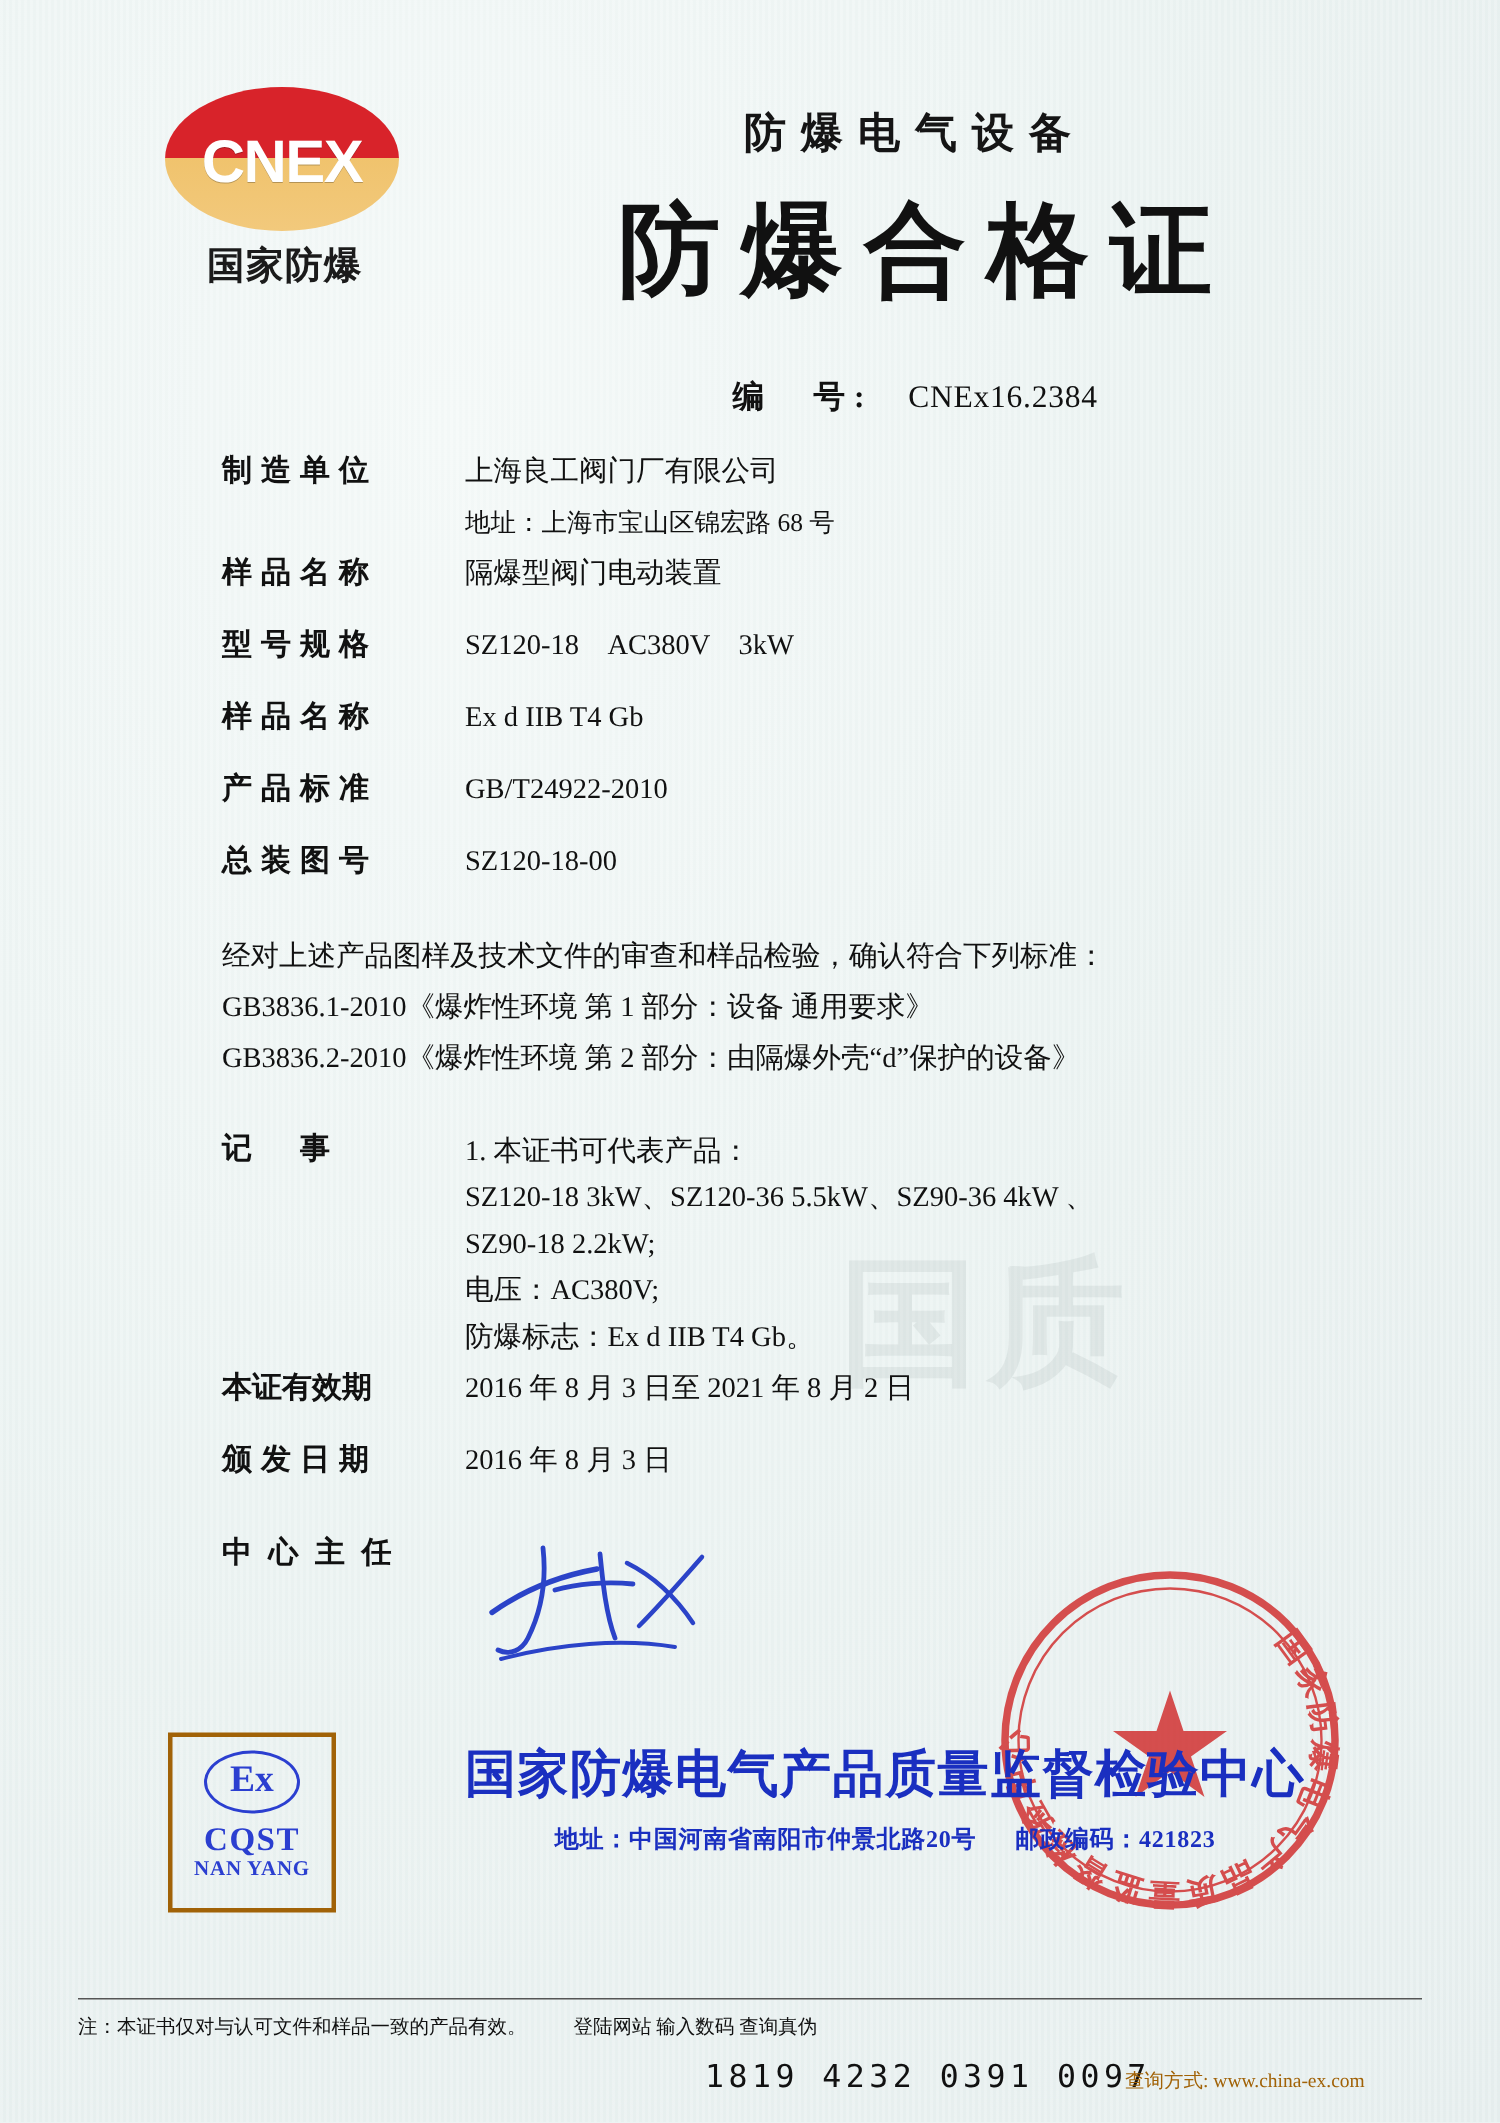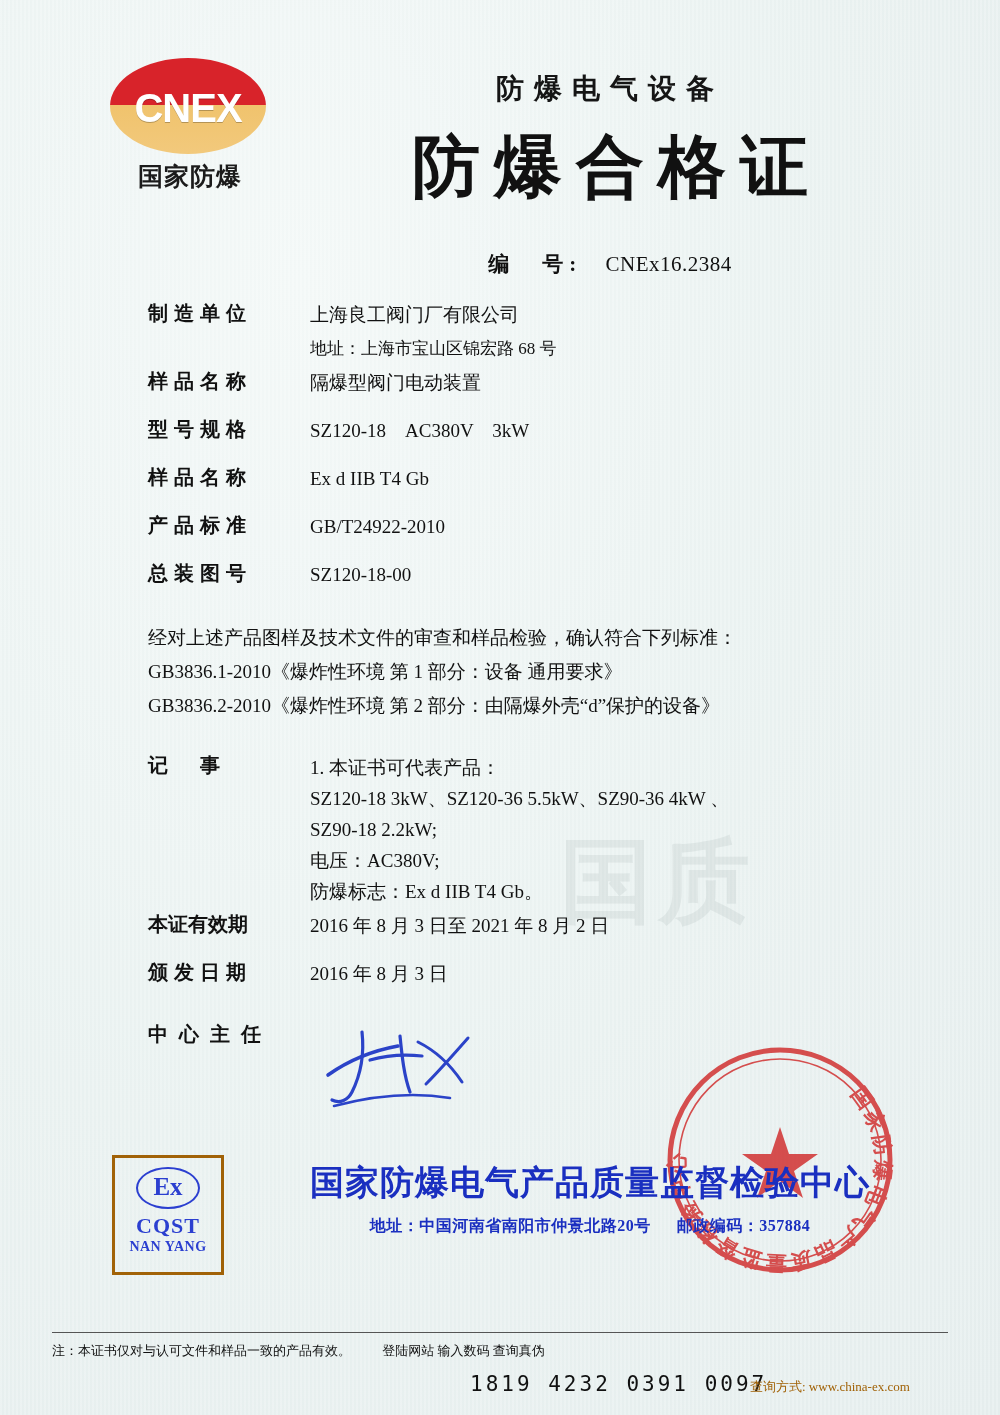--- a/index.html
+++ b/index.html
@@ -421,21 +421,21 @@
 
   <div class="ex-badge">
     <div class="ex-circle">Ex</div>
     <div class="cqst">CQST</div>
     <div class="nanyang">NAN YANG</div>
   </div>
 
   <div class="org-block">
     <div class="org-name">国家防爆电气产品质量监督检验中心</div>
     <div class="org-line">
-      <span>地址：</span><span>中国河南省南阳市仲景北路20号</span><span class="gap"></span><span>邮政编码：</span><span>357884</span>
+      <span>地址：</span><span>中国河南省南阳市仲景北路20号</span><span class="gap"></span><span>邮政编码：</span><span>421823</span>
     </div>
   </div>
 
   <div class="hr"></div>
 
   <div class="footnote">
     <span>注：本证书仅对与认可文件和样品一致的产品有效。</span>
     <span class="fn2">登陆网站 输入数码 查询真伪</span>
   </div>
 

